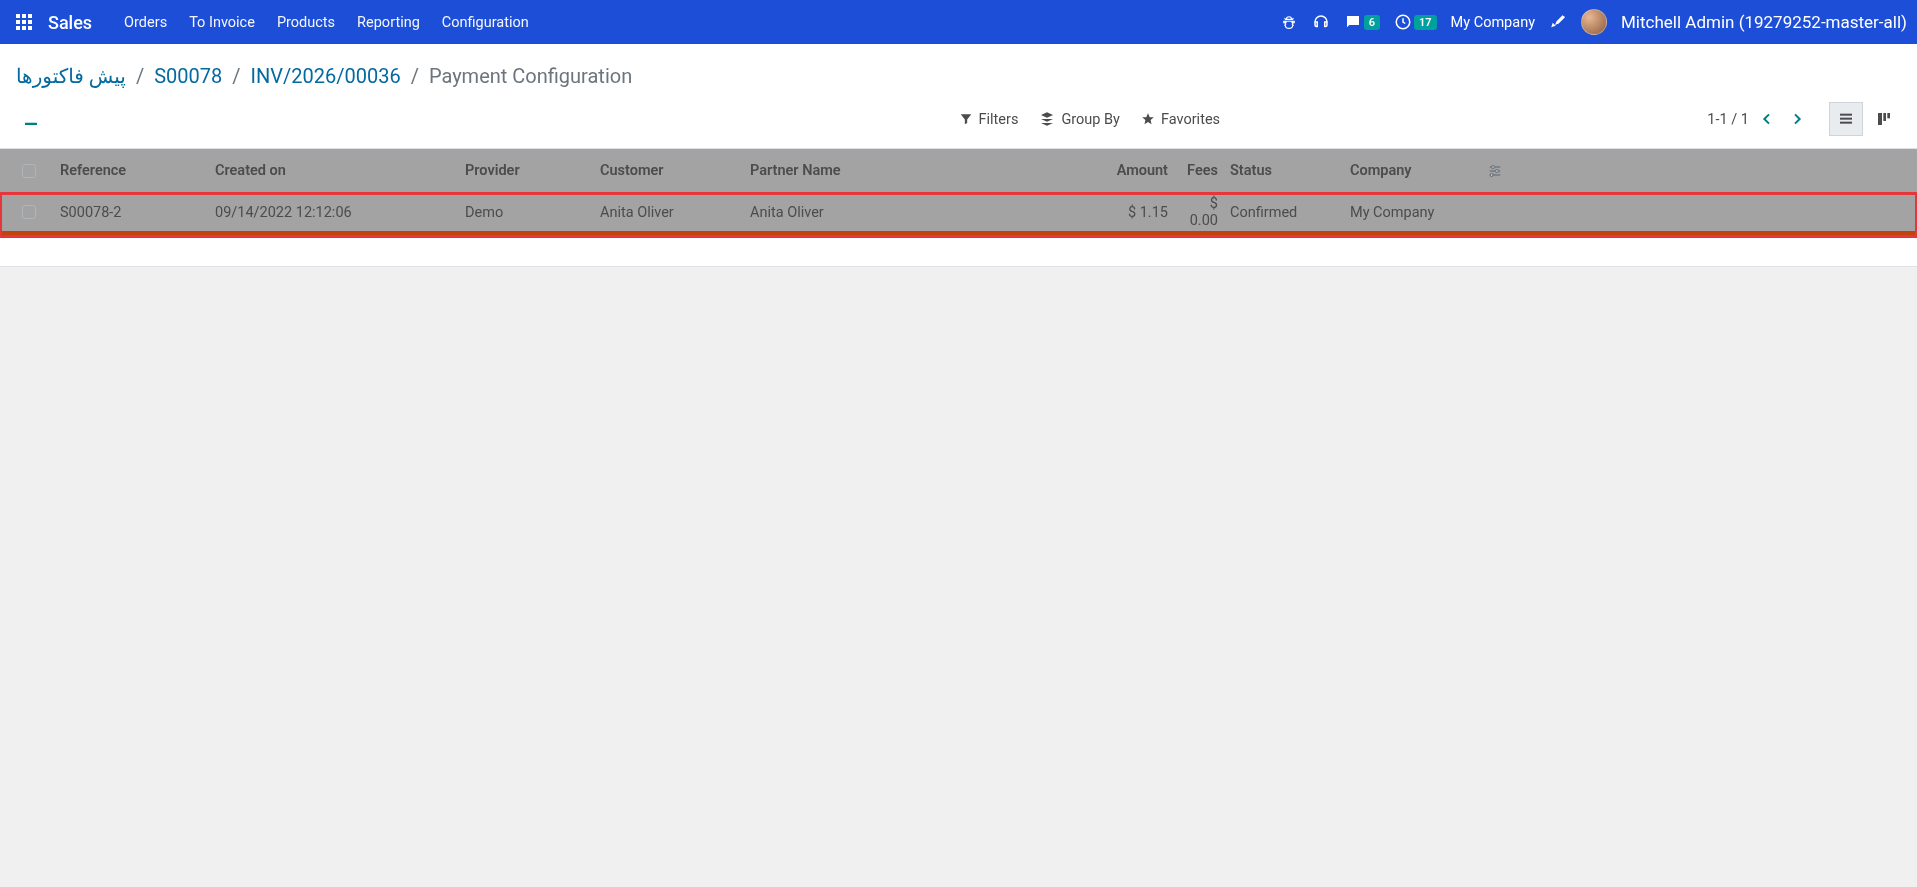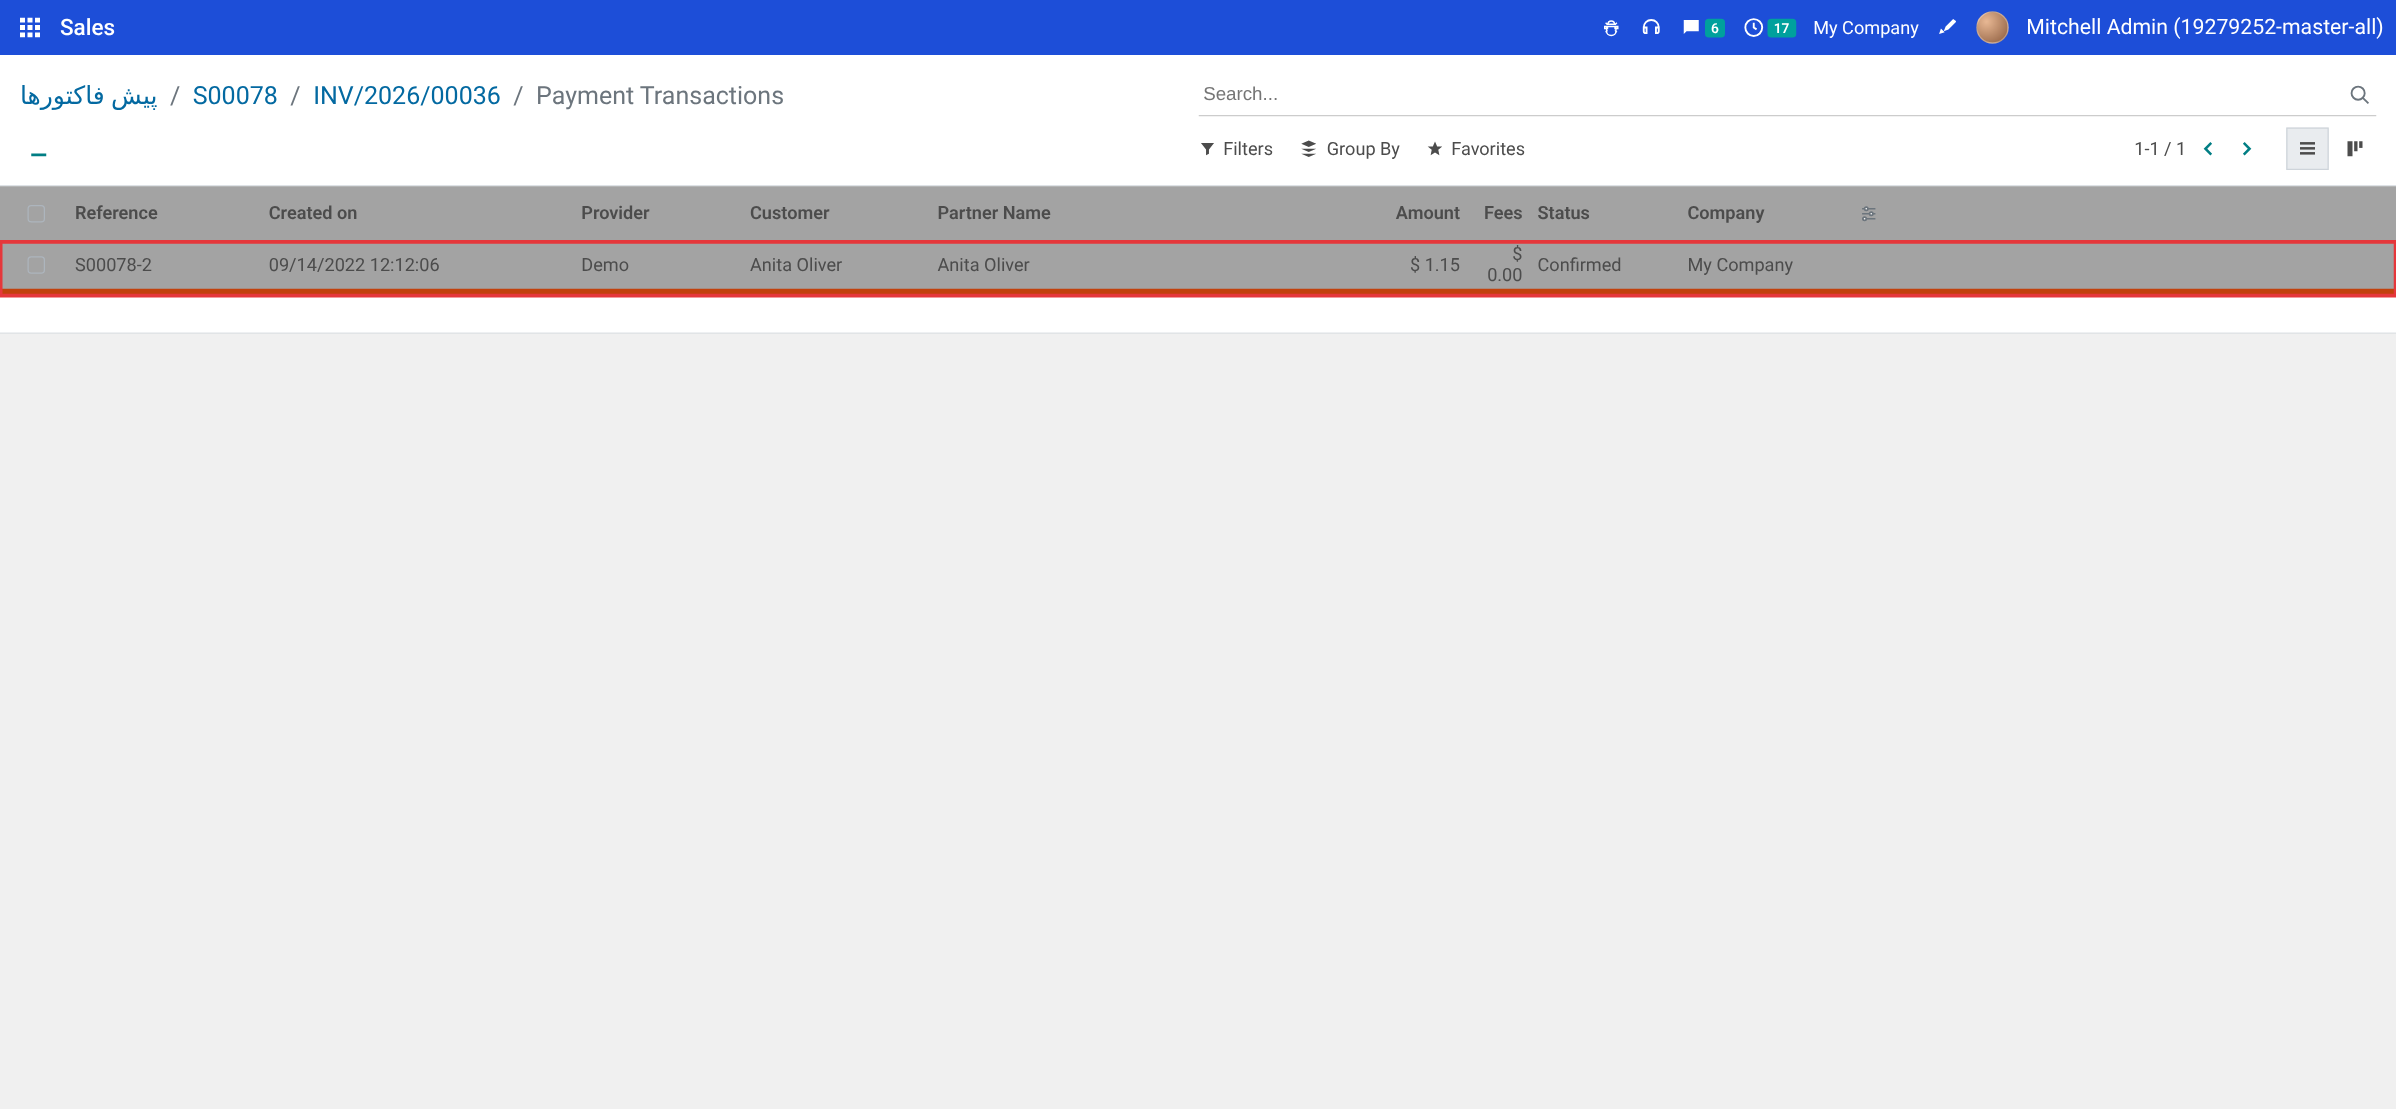--- a/index.html
+++ b/index.html
@@ -236,20 +236,27 @@
           <rect x="12" y="0" width="4" height="4"></rect>
           <rect x="0" y="6" width="4" height="4"></rect>
           <rect x="6" y="6" width="4" height="4"></rect>
           <rect x="12" y="6" width="4" height="4"></rect>
           <rect x="0" y="12" width="4" height="4"></rect>
           <rect x="6" y="12" width="4" height="4"></rect>
           <rect x="12" y="12" width="4" height="4"></rect>
         </svg>
     </div>
     <div class="brand">Sales</div>
+    <div class="top-nav-menu">
+      <a>Orders</a>
+      <a>To Invoice</a>
+      <a>Products</a>
+      <a>Reporting</a>
+      <a>Configuration</a>
+    </div>
   </div>
   <div class="top-nav-right">
     <div class="sys-icon">
       <svg width="18" height="18" viewBox="0 0 24 24" fill="#fff">
           <path d="M12 5c-2 0-3.5 1.5-3.5 3.5h7C15.5 6.5 14 5 12 5zm-7 6h3v2H5v-2zm11 0h3v2h-3v-2zm-9 0h10v5c0 2.5-2 4.5-5 4.5s-5-2-5-4.5v-5zM6 7l2 2M18 7l-2 2M6 17l2-2M18 17l-2-2" stroke="#fff" stroke-width="1.5" fill="none"></path>
         </svg>
     </div>
     <div class="sys-icon">
       <svg width="18" height="18" viewBox="0 0 24 24" fill="none" stroke="#fff" stroke-width="2">
           <path d="M4 12a8 8 0 0116 0M4 12v4a2 2 0 002 2h1v-6H4zm16 0v4a2 2 0 01-2 2h-1v-6h3z"></path>
@@ -281,30 +288,21 @@
 
 <div class="control-panel">
   <div class="cp-row1">
     <div class="breadcrumb">
       <a>پیش فاکتورها</a>
       <span class="sep">/</span>
       <a>S00078</a>
       <span class="sep">/</span>
       <a>INV/2026/00036</a>
       <span class="sep">/</span>
-      <span class="current">Payment Transactions</span>
-    </div>
-    <div class="search-wrap">
-      <input class="search-input" placeholder="Search..." style="">
-      <div class="search-icon-btn">
-        <svg width="18" height="18" viewBox="0 0 24 24" fill="none" stroke="currentColor" stroke-width="2">
-            <circle cx="10" cy="10" r="7"></circle>
-            <line x1="21" y1="21" x2="15" y2="15"></line>
-          </svg>
-      </div>
+      <span class="current">Payment Configuration</span>
     </div>
   </div>
 
   <div class="cp-row2">
     <div class="cp-left-tools">
       <div class="export-btn">
         <svg width="18" height="18" viewBox="0 0 24 24" fill="currentColor">
             <path d="M12 3v10m0 0l-4-4m4 4l4-4M4 17h16v3H4z"></path>
           </svg>
       </div>

